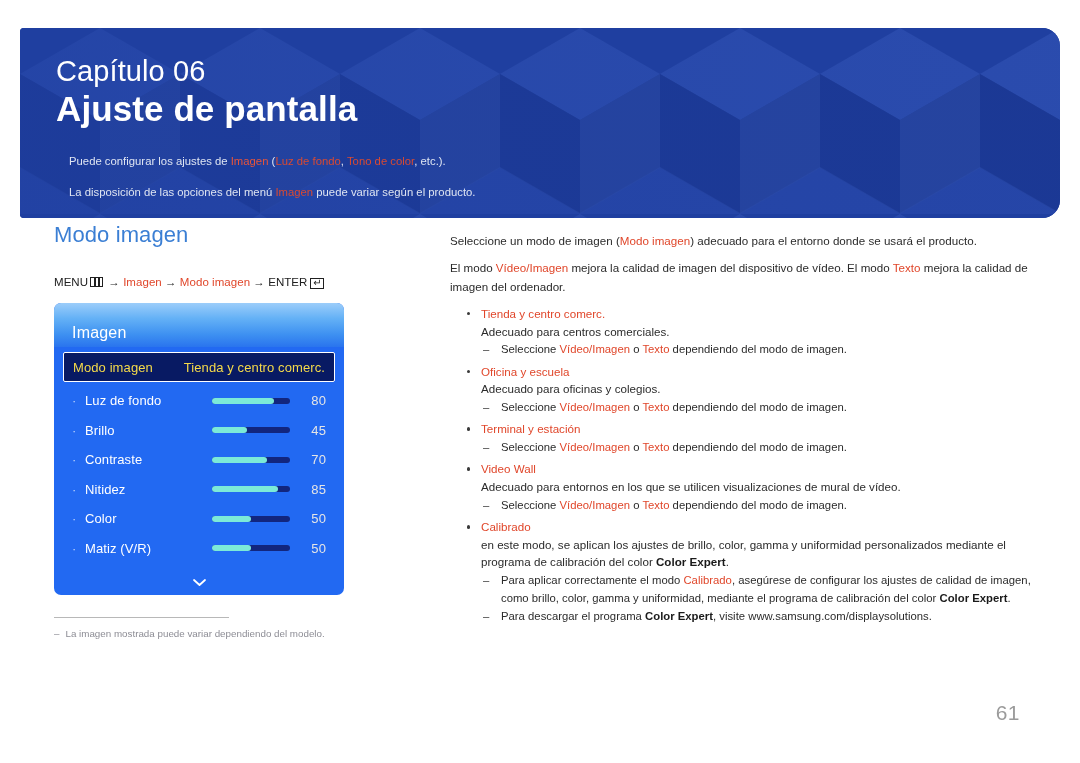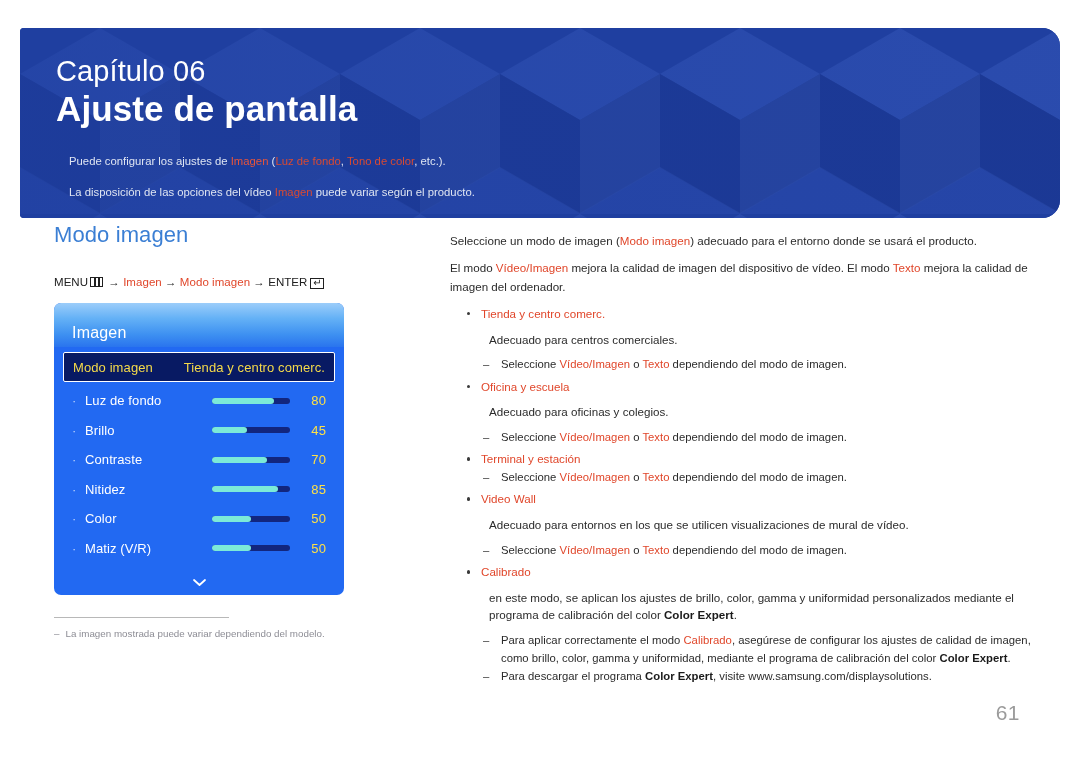--- a/index.html
+++ b/index.html
@@ -210,21 +210,21 @@
   .slider .fill {
     position: absolute;
     left: 0; top: 0; bottom: 0;
     border-radius: 3px;
     background: #7cead8;
   }
   .num {
     flex: 0 0 24px;
     text-align: right;
     font-size: 13px;
-    color: #fde047;
+    color: #e5e5e5;
     letter-spacing: 0.1px;
   }
   .osd-foot {
     height: 26px;
     display: flex;
     align-items: center;
     justify-content: center;
   }
   .chev {
     width: 13px;
@@ -285,21 +285,21 @@
     font-size: 11.6px;
     color: #e0462a;
     line-height: 1.52;
     margin: 0;
     letter-spacing: 0.01px;
   }
   .b-desc {
     font-size: 11.6px;
     color: #2b2b2b;
     line-height: 1.52;
-    margin: 8px;
+    margin: 0;
     letter-spacing: 0.01px;
   }
   ul.subs {
     list-style: none;
     margin: 1px 0 4px 0;
     padding: 0;
   }
   ul.subs > li {
     position: relative;
     padding-left: 20px;
@@ -350,21 +350,21 @@
   </svg>
 
   <div class="header-inner">
     <div class="chapter-label">Capítulo 06</div>
     <div class="chapter-title">Ajuste de pantalla</div>
 
     <div class="header-note">
       <span>Puede configurar los ajustes de </span><span class="hl-red-dim">Imagen</span><span> (</span><span class="hl-red-dim2">Luz de fondo</span><span>, </span><span class="hl-red-dim2">Tono de color</span><span>, etc.).</span>
     </div>
     <div class="header-note">
-      <span>La disposición de las opciones del vídeo </span><span class="hl-red-dim2">Imagen</span><span> puede variar según el producto.</span>
+      <span>La disposición de las opciones del menú </span><span class="hl-red-dim2">Imagen</span><span> puede variar según el producto.</span>
     </div>
   </div>
 </div>
 
 <div class="content">
 
   <div class="col-left">
 
     <h2 class="section-title">Modo imagen</h2>
 

